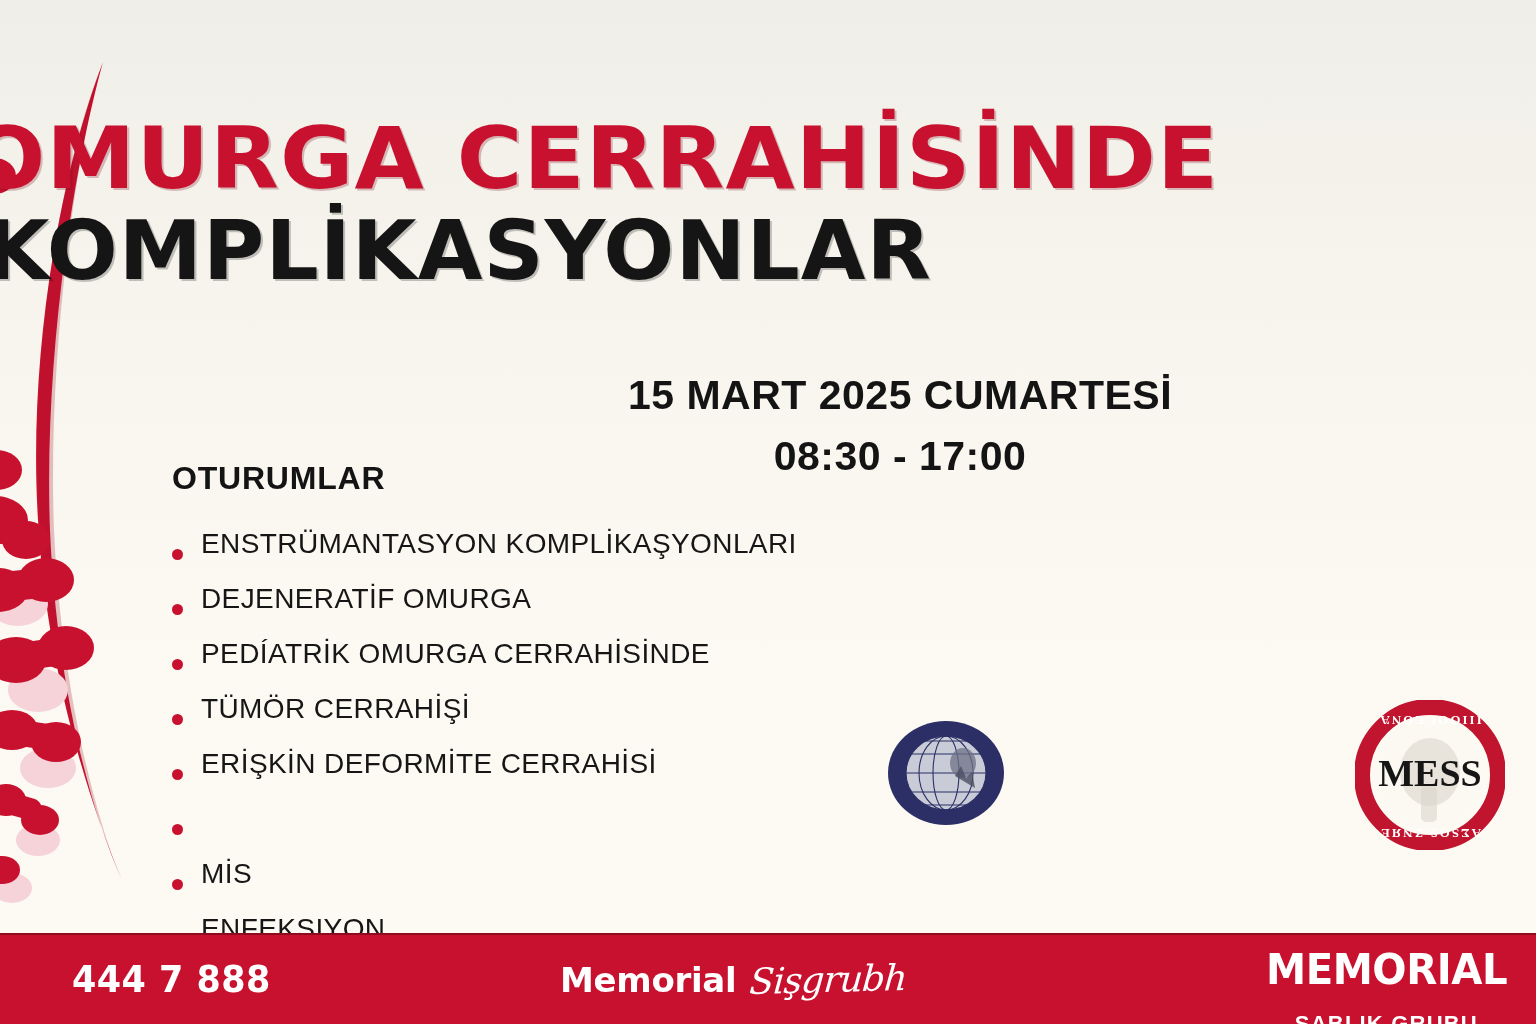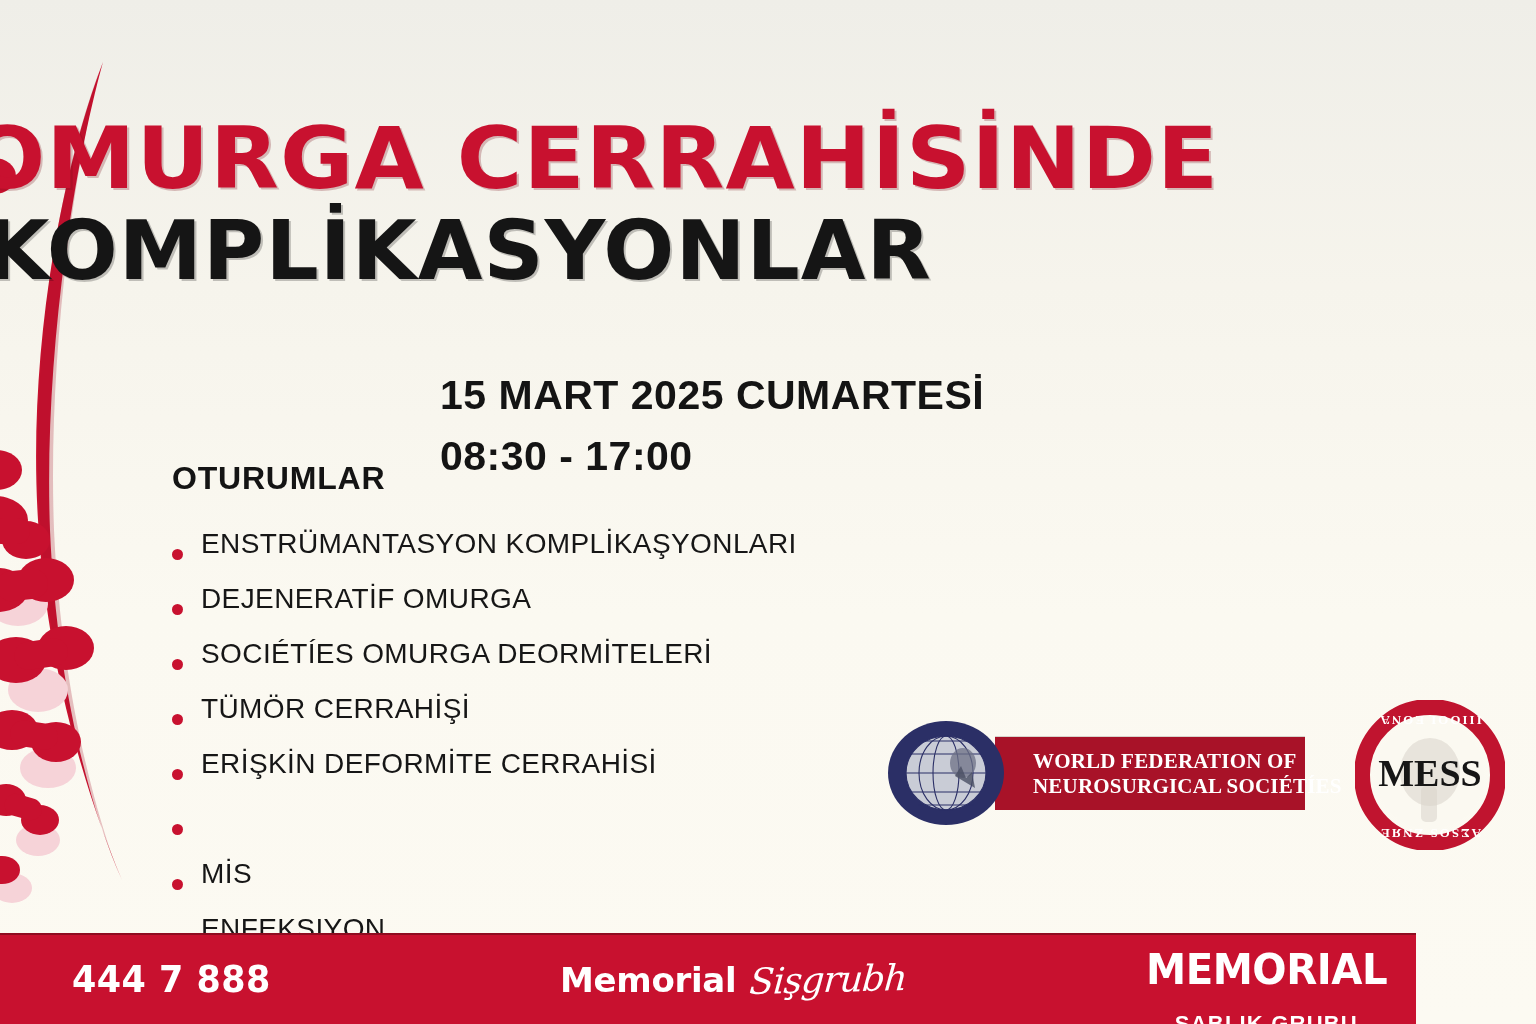--- a/index.html
+++ b/index.html
@@ -56,23 +56,24 @@
     color: #151515;
     margin: 10px 0 0 0;
     text-shadow: 2px 2px 0 rgba(0,0,0,0.22);
     white-space: nowrap;
     transform: scaleX(1.02);
   }
 
   
   .datetime-wrap {
     position: absolute;
-    left: 440px;
+    left: 450px;
     width: 900px;
     top: 372px;
+    text-align: center;
     color: #141414;
   }
   .date-line {
     font-family: "Liberation Sans", sans-serif;
     font-weight: 700;
     font-size: 41px;
     letter-spacing: 0.5px;
     white-space: nowrap;
   }
   .time-line {
@@ -177,21 +178,21 @@
     top: 0px;
     width: 150px;
     height: 150px;
   }
 
   
   .footer {
     position: absolute;
     left: 0;
     bottom: 0;
-    width: 1416px;
+    width: 1536px;
     height: 89px;
     background: #c8112f;
     border-top: 2px solid #8f0c20;
   }
   .footer-phone {
     position: absolute;
     left: 72px;
     top: 22px;
     color: #ffffff;
     font-family: "DejaVu Sans", sans-serif;
@@ -319,21 +320,21 @@
     <li>
       <span class="bullet"></span>
       <span>ENSTRÜMANTASYON KOMPLİKAŞYONLARI</span>
     </li>
     <li>
       <span class="bullet"></span>
       <span>DEJENERATİF OMURGA</span>
     </li>
     <li>
       <span class="bullet"></span>
-      <span>SOCIÉTÍES OMURGA DEORMİTELERİ</span>
+      <span>PEDÍATRİK OMURGA CERRAHİSİNDE</span>
     </li>
     <li>
       <span class="bullet"></span>
       <span>TÜMÖR CERRAHİŞİ</span>
     </li>
     <li>
       <span class="bullet"></span>
       <span>ERİŞKİN DEFORMİTE CERRAHİSİ</span>
     </li>
     <li>
@@ -345,24 +346,20 @@
     </li>
     <li>
       <span class="bullet"></span>
       <span>ENFEKSIYON</span>
     </li>
   </ul>
 
   <div class="logos">
 
     <div class="wfns-logo">
-      <div class="wfns-band">
-        <span class="l1">WORLD FEDERATION OF</span>
-        <span class="l2">NEUROSURGICAL SOCIÉTÍES</span>
-      </div>
       <svg class="wfns-seal" viewBox="0 0 122 110" aria-hidden="true">
         <ellipse cx="61" cy="55" rx="58" ry="52" fill="#2b2f66"></ellipse>
         <ellipse cx="61" cy="55" rx="40" ry="37" fill="#c9ccd6"></ellipse>
         <g stroke="#2b2f66" stroke-width="1.1" fill="none">
           <ellipse cx="61" cy="55" rx="40" ry="37"></ellipse>
           <ellipse cx="61" cy="55" rx="13" ry="37"></ellipse>
           <ellipse cx="61" cy="55" rx="27" ry="37"></ellipse>
           <line x1="21" y1="55" x2="101" y2="55"></line>
           <path d="M26 36 H96"></path>
           <path d="M26 74 H96"></path>

